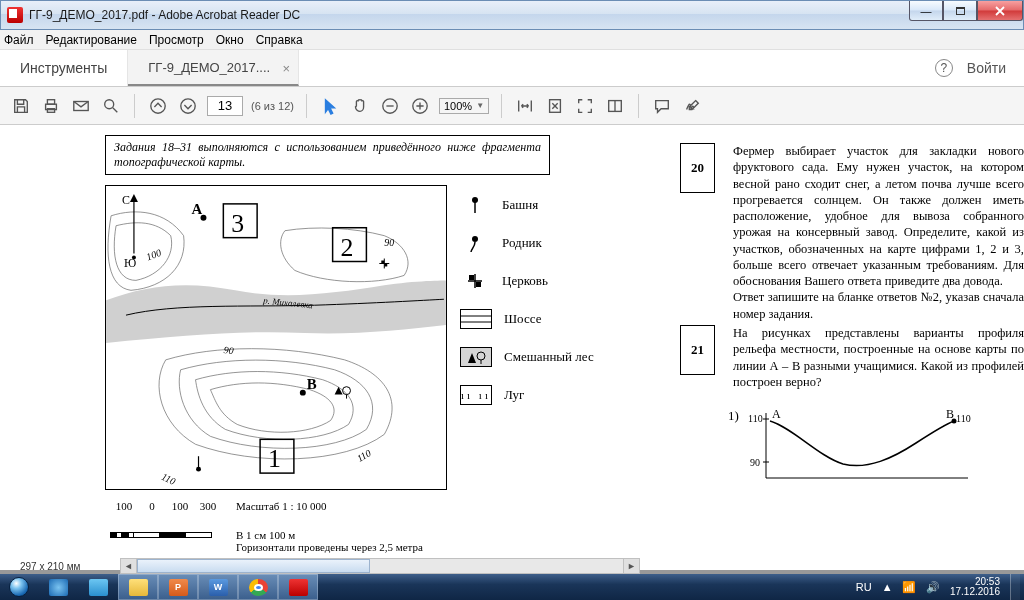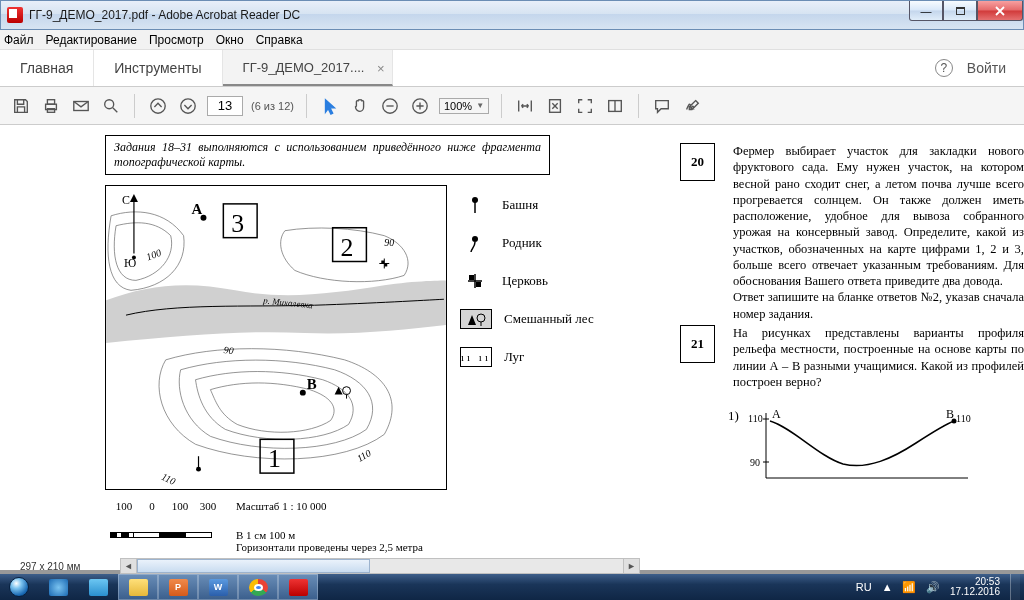--- a/index.html
+++ b/index.html
@@ -62,21 +62,21 @@
 .legend .row{display:flex;align-items:center;gap:12px;margin-bottom:18px;}
 .legend .sym{width:30px;height:20px;display:flex;align-items:center;justify-content:center;}
 .sym-box{width:32px;height:20px;border:1px solid #000;display:flex;align-items:center;justify-content:center;}
 .scale { position:absolute; left:110px; top:375px; font-family:"Times New Roman",serif; font-size:11px; }
 .scalebar { display:flex; align-items:center; }
 .scalebar .seg{height:6px;border:1px solid #000;}
 
 
 .mapsvg{width:100%;height:100%;}
 
-.qnum { display:inline-block; border:1.5px solid #000; padding:10px 10px; font-family:"Times New Roman",serif; font-size:13px; font-weight:bold; margin-bottom:2px;}
+.qnum { display:inline-block; border:1.5px solid #000; padding:16px 10px; font-family:"Times New Roman",serif; font-size:13px; font-weight:bold; margin-bottom:2px;}
 .qtext { font-family:"Times New Roman",serif; font-size:12.5px; line-height:1.3; text-align:justify;}
 .q20 { position:absolute; top:18px; left:20px; right:0; display:flex; gap:18px;}
 .q21 { position:absolute; top:200px; left:20px; right:0; }
 .q21 .qrow{display:flex; gap:18px;}
 .profile{margin-top:18px; margin-left:48px;}
 
 
 .taskbar { position:absolute; bottom:0; left:0; right:0; height:26px; background:linear-gradient(#3e5f8a,#1a3559 40%,#0f2645); display:flex; align-items:center; }
 .startbtn { width:38px; height:26px; display:flex; align-items:center; justify-content:center;}
 .orb { width:20px; height:20px; border-radius:50%; background:radial-gradient(circle at 35% 30%, #fff,#7bc3f0 30%, #1a69b3 70%,#0a3a66); border:1px solid #062040;}
@@ -109,21 +109,20 @@
 
 <div class="menubar">
   <span>Файл</span>
   <span>Редактирование</span>
   <span>Просмотр</span>
   <span>Окно</span>
   <span>Справка</span>
 </div>
 
 <div class="tabsbar">
-  <div class="tabbtn">Главная</div>
   <div class="tabbtn">Инструменты</div>
   <div class="tabbtn doc-tab">
     <span>ГГ-9_ДЕМО_2017....</span>
     <span class="x">×</span>
   </div>
   <div class="right">
     <div class="help">?</div>
     <span>Войти</span>
   </div>
 </div>
@@ -310,20 +309,29 @@
               <svg width="20" height="20">
                 <line x1="3" y1="10" x2="17" y2="10" stroke="#000" stroke-width="1.5"></line>
                 <line x1="10" y1="3" x2="10" y2="17" stroke="#000" stroke-width="1.5"></line>
                 <rect x="4" y="4" width="5" height="5" fill="#000"></rect>
                 <rect x="11" y="11" width="5" height="5" fill="#000"></rect>
               </svg>
             </div>
             <span>Церковь</span>
           </div>
         <div class="row">
+            <div class="sym-box">
+              <svg width="30" height="10">
+                <line x1="0" y1="2" x2="30" y2="2" stroke="#000"></line>
+                <line x1="0" y1="8" x2="30" y2="8" stroke="#000"></line>
+              </svg>
+            </div>
+            <span>Шоссе</span>
+          </div>
+        <div class="row">
             <div class="sym-box" style="background:#d5d5d5">
               <svg width="26" height="16">
                 <path d="M5 14 l4-10 l4 10z" fill="#000"></path>
                 <circle cx="18" cy="7" r="4" fill="none" stroke="#000"></circle>
                 <line x1="18" y1="11" x2="18" y2="15" stroke="#000"></line>
               </svg>
             </div>
             <span>Смешанный лес</span>
           </div>
         <div class="row">

